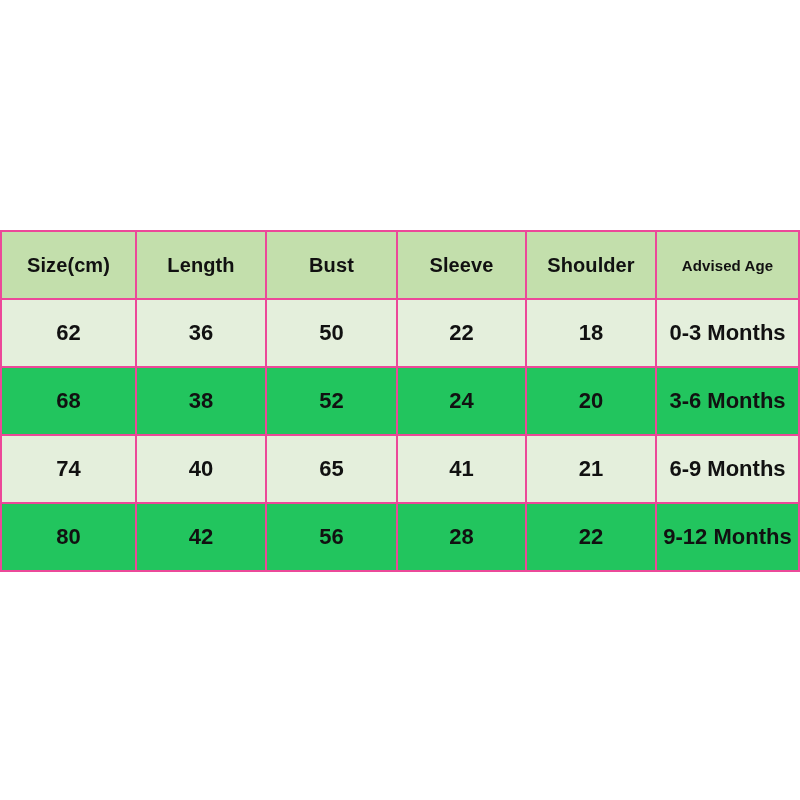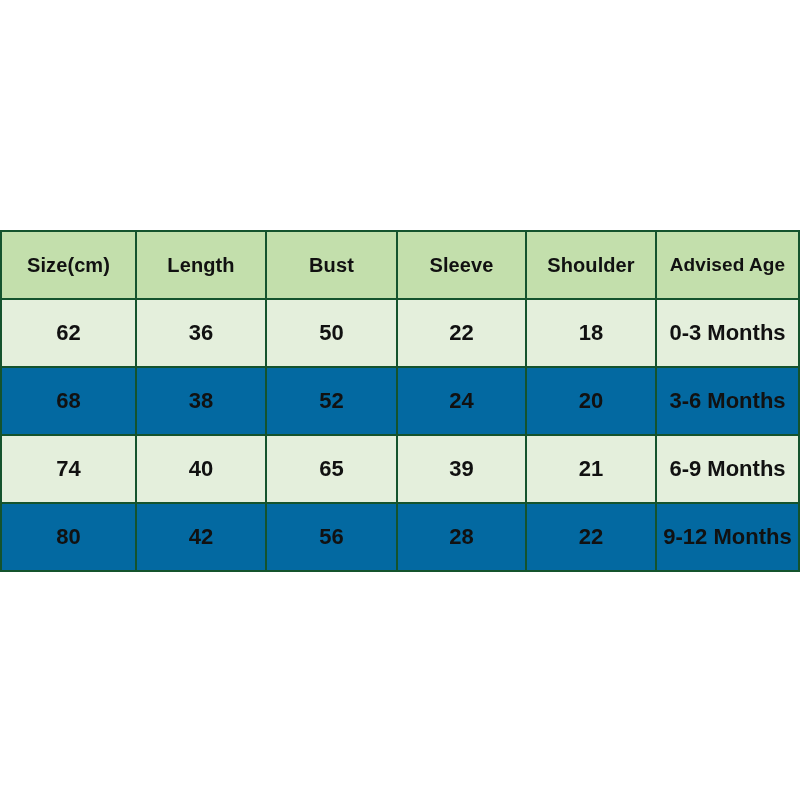--- a/index.html
+++ b/index.html
@@ -32,21 +32,21 @@
 
   table.size-table {
     border-collapse: collapse;
     table-layout: fixed;
     width: 798px;
     background: #e4efdc;
   }
 
   table.size-table th,
   table.size-table td {
-    border: 2px solid #14532d;
+    border: 2px solid #ec4899;
     height: 68px;
     text-align: center;
     vertical-align: middle;
     color: #111111;
     padding: 0 2px;
     box-sizing: border-box;
   }
 
   
   table.size-table thead th {
@@ -58,37 +58,37 @@
 
   
   table.size-table tbody tr td {
     font-weight: bold;
     font-size: 22px;
   }
   table.size-table tbody tr.row-light td {
     background: #e4efdc;
   }
   table.size-table tbody tr.row-medium td {
-    background: #0369a1;
+    background: #22c55e;
   }
 
   
   col.c-size     { width: 135px; }
   col.c-length   { width: 130px; }
   col.c-bust     { width: 131px; }
   col.c-sleeve   { width: 129px; }
   col.c-shoulder { width: 130px; }
   col.c-age      { width: 143px; }
 
   
   table.size-table th.col-age,
   table.size-table td.col-age {
     font-size: 22px;
   }
-  table.size-table th.col-age { font-size: 19px; }
+  table.size-table th.col-age { font-size: 15px; }
 </style>
 </head>
 <body>
 
 <div id="page">
 
   <div id="size-chart-wrap">
     <table class="size-table">
       <colgroup>
         <col class="c-size">
@@ -122,21 +122,21 @@
           <td>38</td>
           <td>52</td>
           <td>24</td>
           <td>20</td>
           <td class="col-age">3-6 Months</td>
         </tr>
         <tr class="row-light">
           <td>74</td>
           <td>40</td>
           <td>65</td>
-          <td>39</td>
+          <td>41</td>
           <td>21</td>
           <td class="col-age">6-9 Months</td>
         </tr>
         <tr class="row-medium">
           <td>80</td>
           <td>42</td>
           <td>56</td>
           <td>28</td>
           <td>22</td>
           <td class="col-age">9-12 Months</td>

